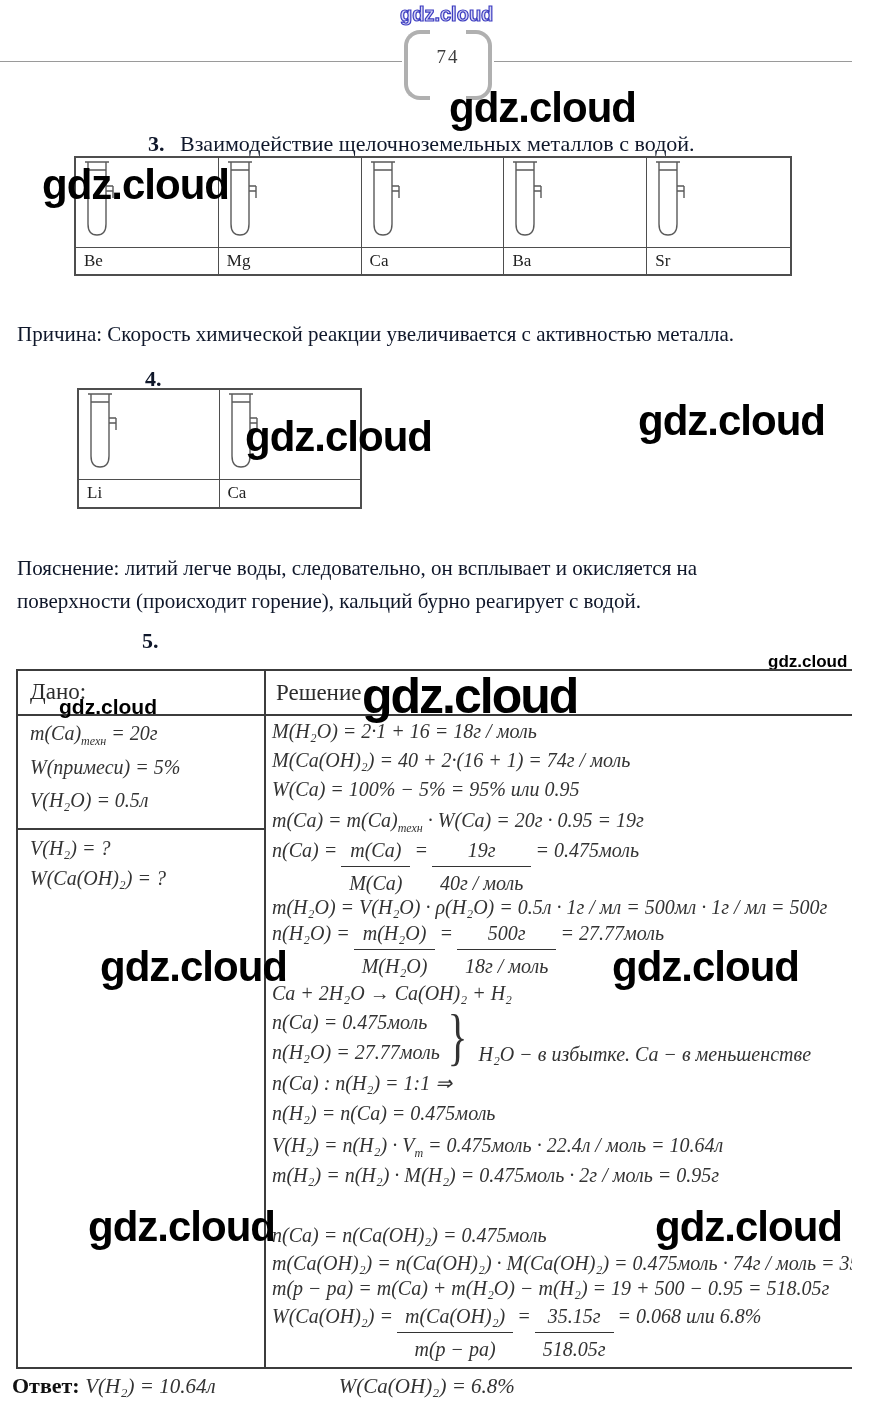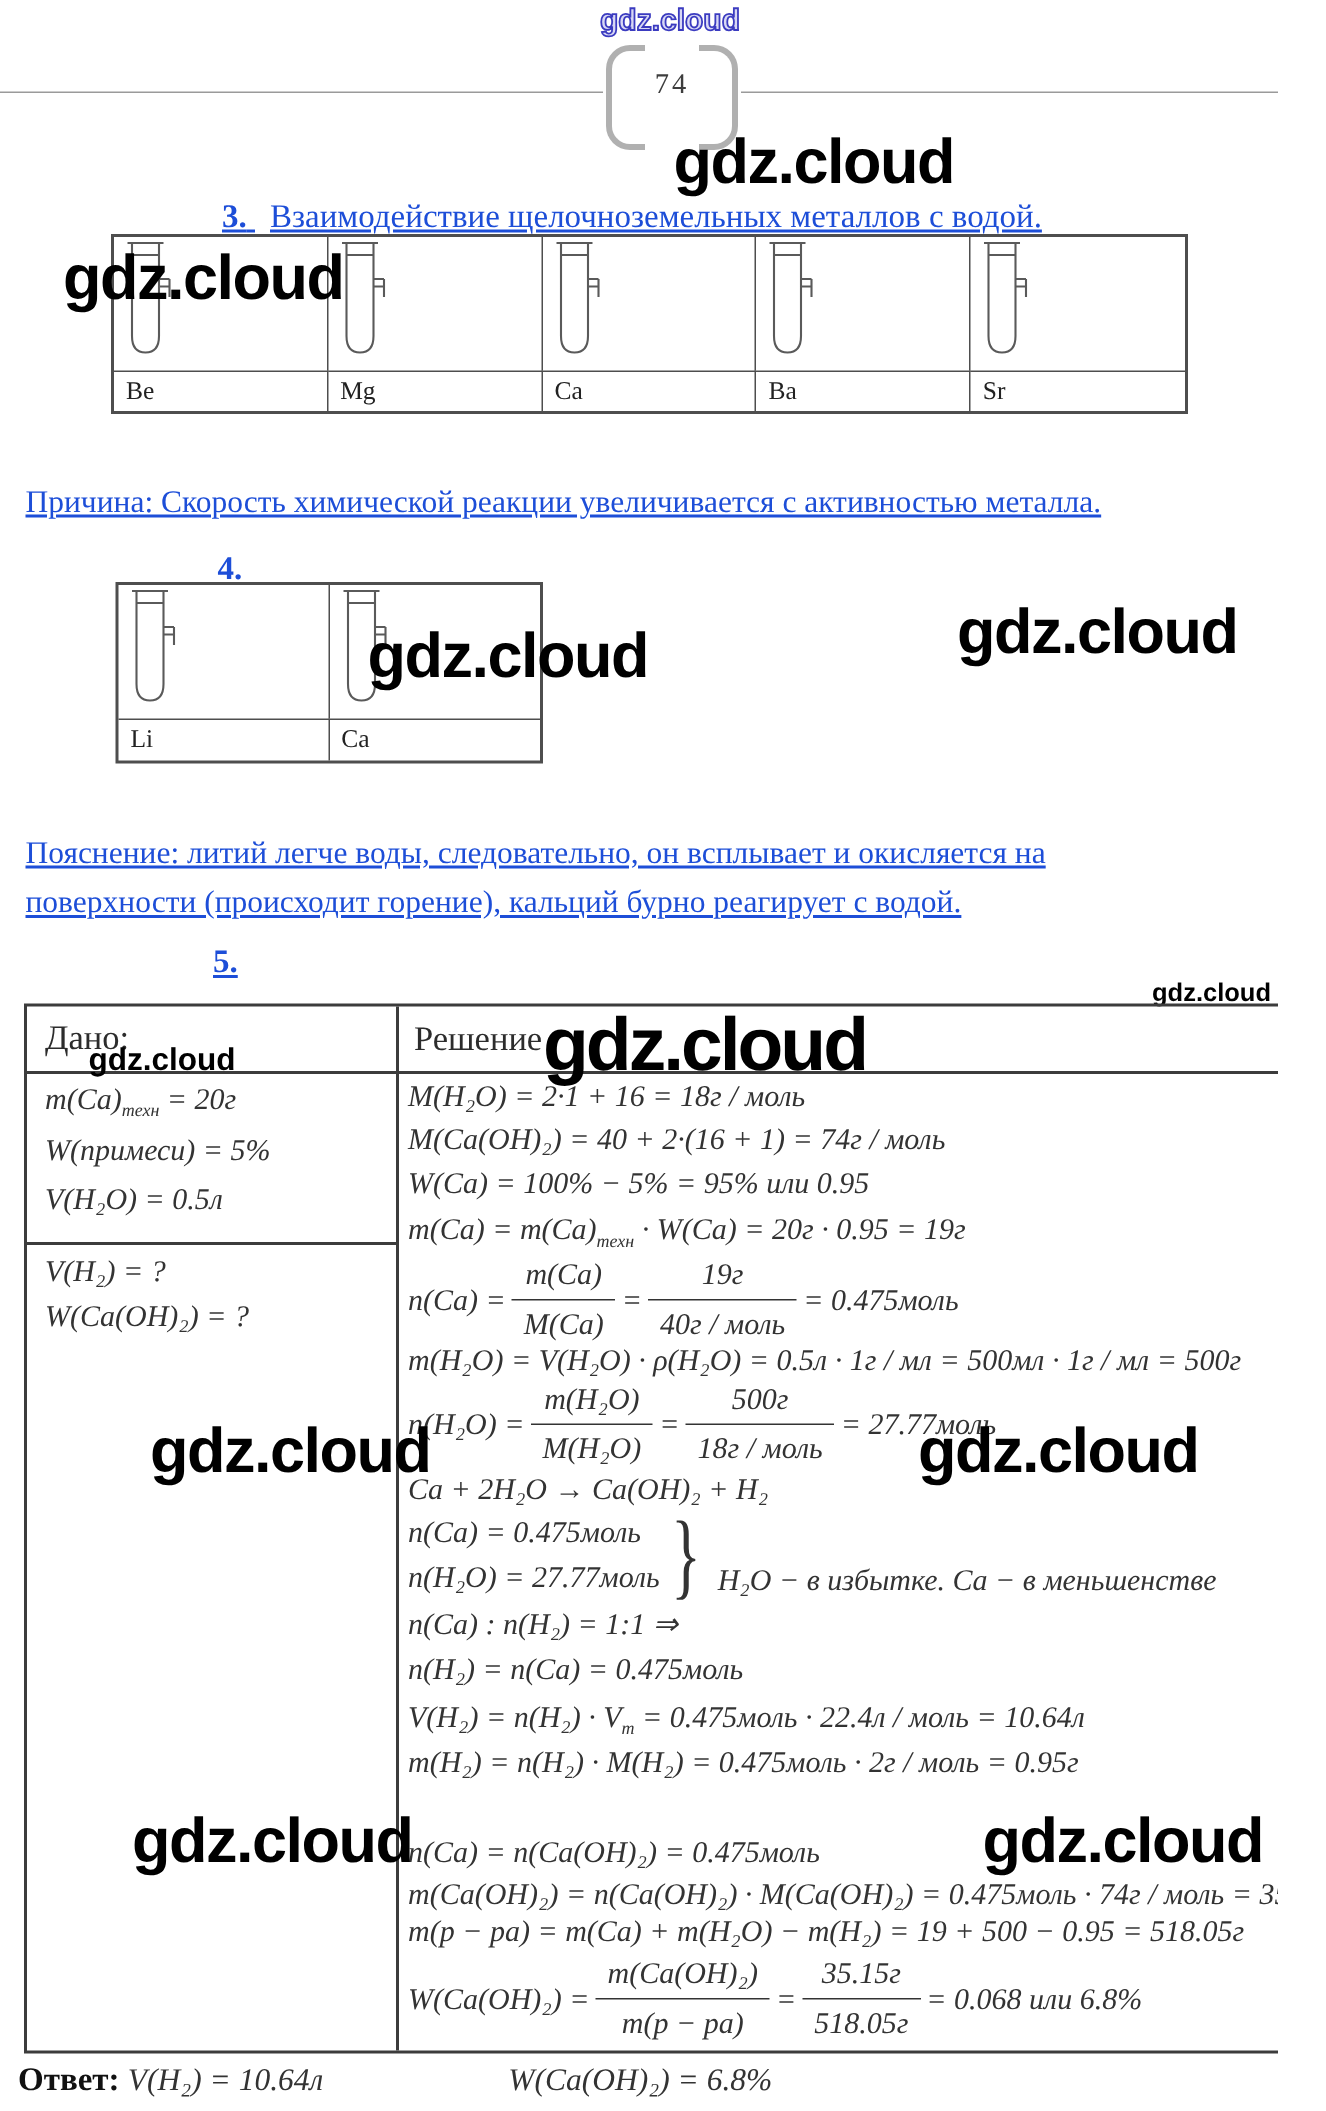--- a/index.html
+++ b/index.html
@@ -20,40 +20,40 @@
   
   .toprule { position:absolute; left:0; top:61px; width:884px; height:1px; background:#9a9a9a; }
   .badge { position:absolute; left:402px; top:30px; width:92px; height:66px; background:#fff; }
   .brk { position:absolute; top:0; width:22px; height:62px; border:4px solid #b0b0b0; }
   .brk-l { left:2px;  border-right:none; border-radius:16px 0 0 16px; }
   .brk-r { right:2px; border-left:none;  border-radius:0 16px 16px 0; }
   .pagenum { position:absolute; left:0; top:16px; width:92px; text-align:center;
              font-size:19px; color:#3d3d3d; letter-spacing:2px; }
   
   .h-num { font-weight:700; }
-  .txt { position:absolute; font-size:21px; color:#1d4ed8; white-space:nowrap;text-decoration:underline; }
+  .txt { position:absolute; font-size:21px; color:#0f172a; white-space:nowrap; }
   
   .ttable { position:absolute; border:2px solid #4e4e4e; display:grid; background:transparent; }
   .tcell { position:relative; border-right:1.5px solid #4e4e4e; }
   .tcell.last { border-right:none; }
   .tlab { border-right:1.5px solid #4e4e4e; border-top:1.5px solid #4e4e4e;
           font-size:17px; color:#222; padding-left:8px; line-height:26px; }
   .tlab.last { border-right:none; }
   .tube { position:absolute; left:4px; top:2px; }
   
   .t3 { position:absolute; left:16px; top:669px; width:866px; height:696px; border:2px solid #3c3c3c; }
   .t3 .vdiv { position:absolute; left:246px; top:0; bottom:0; width:2px; background:#3c3c3c; }
   .t3 .hdiv { position:absolute; left:0; right:0; top:43px; height:2px; background:#3c3c3c; }
   .t3 .gdiv { position:absolute; left:0; top:157px; width:246px; height:2px; background:#3c3c3c; }
   .hdr { position:absolute; font-size:23px; color:#2c2c2c; white-space:nowrap; }
   
   .m { position:absolute; font-style:italic; font-size:20px; color:#333;
        white-space:nowrap; line-height:26px; }
   .s { font-size:12px; font-style:italic; vertical-align:-5px; }
-  .fr { display:flex; align-items:center; }
+  .fr { display:flex; align-items:flex-start; }
   .frac { display:inline-flex; flex-direction:column; text-align:center; margin:0 4px; }
   .frac .num { border-bottom:1.5px solid #333; padding:0 8px 3px; }
   .frac .den { padding:3px 8px 0; }
   .group { display:flex; align-items:flex-end; }
   .stack > div { line-height:30px; }
   .brace { font-size:64px; font-style:normal; font-weight:300; color:#333;
            transform:scaleX(0.65); margin:0 2px; line-height:60px; }
   .note { margin-left:4px; }
   
   .ans { position:absolute; top:1373px; font-size:21px; white-space:nowrap; }

